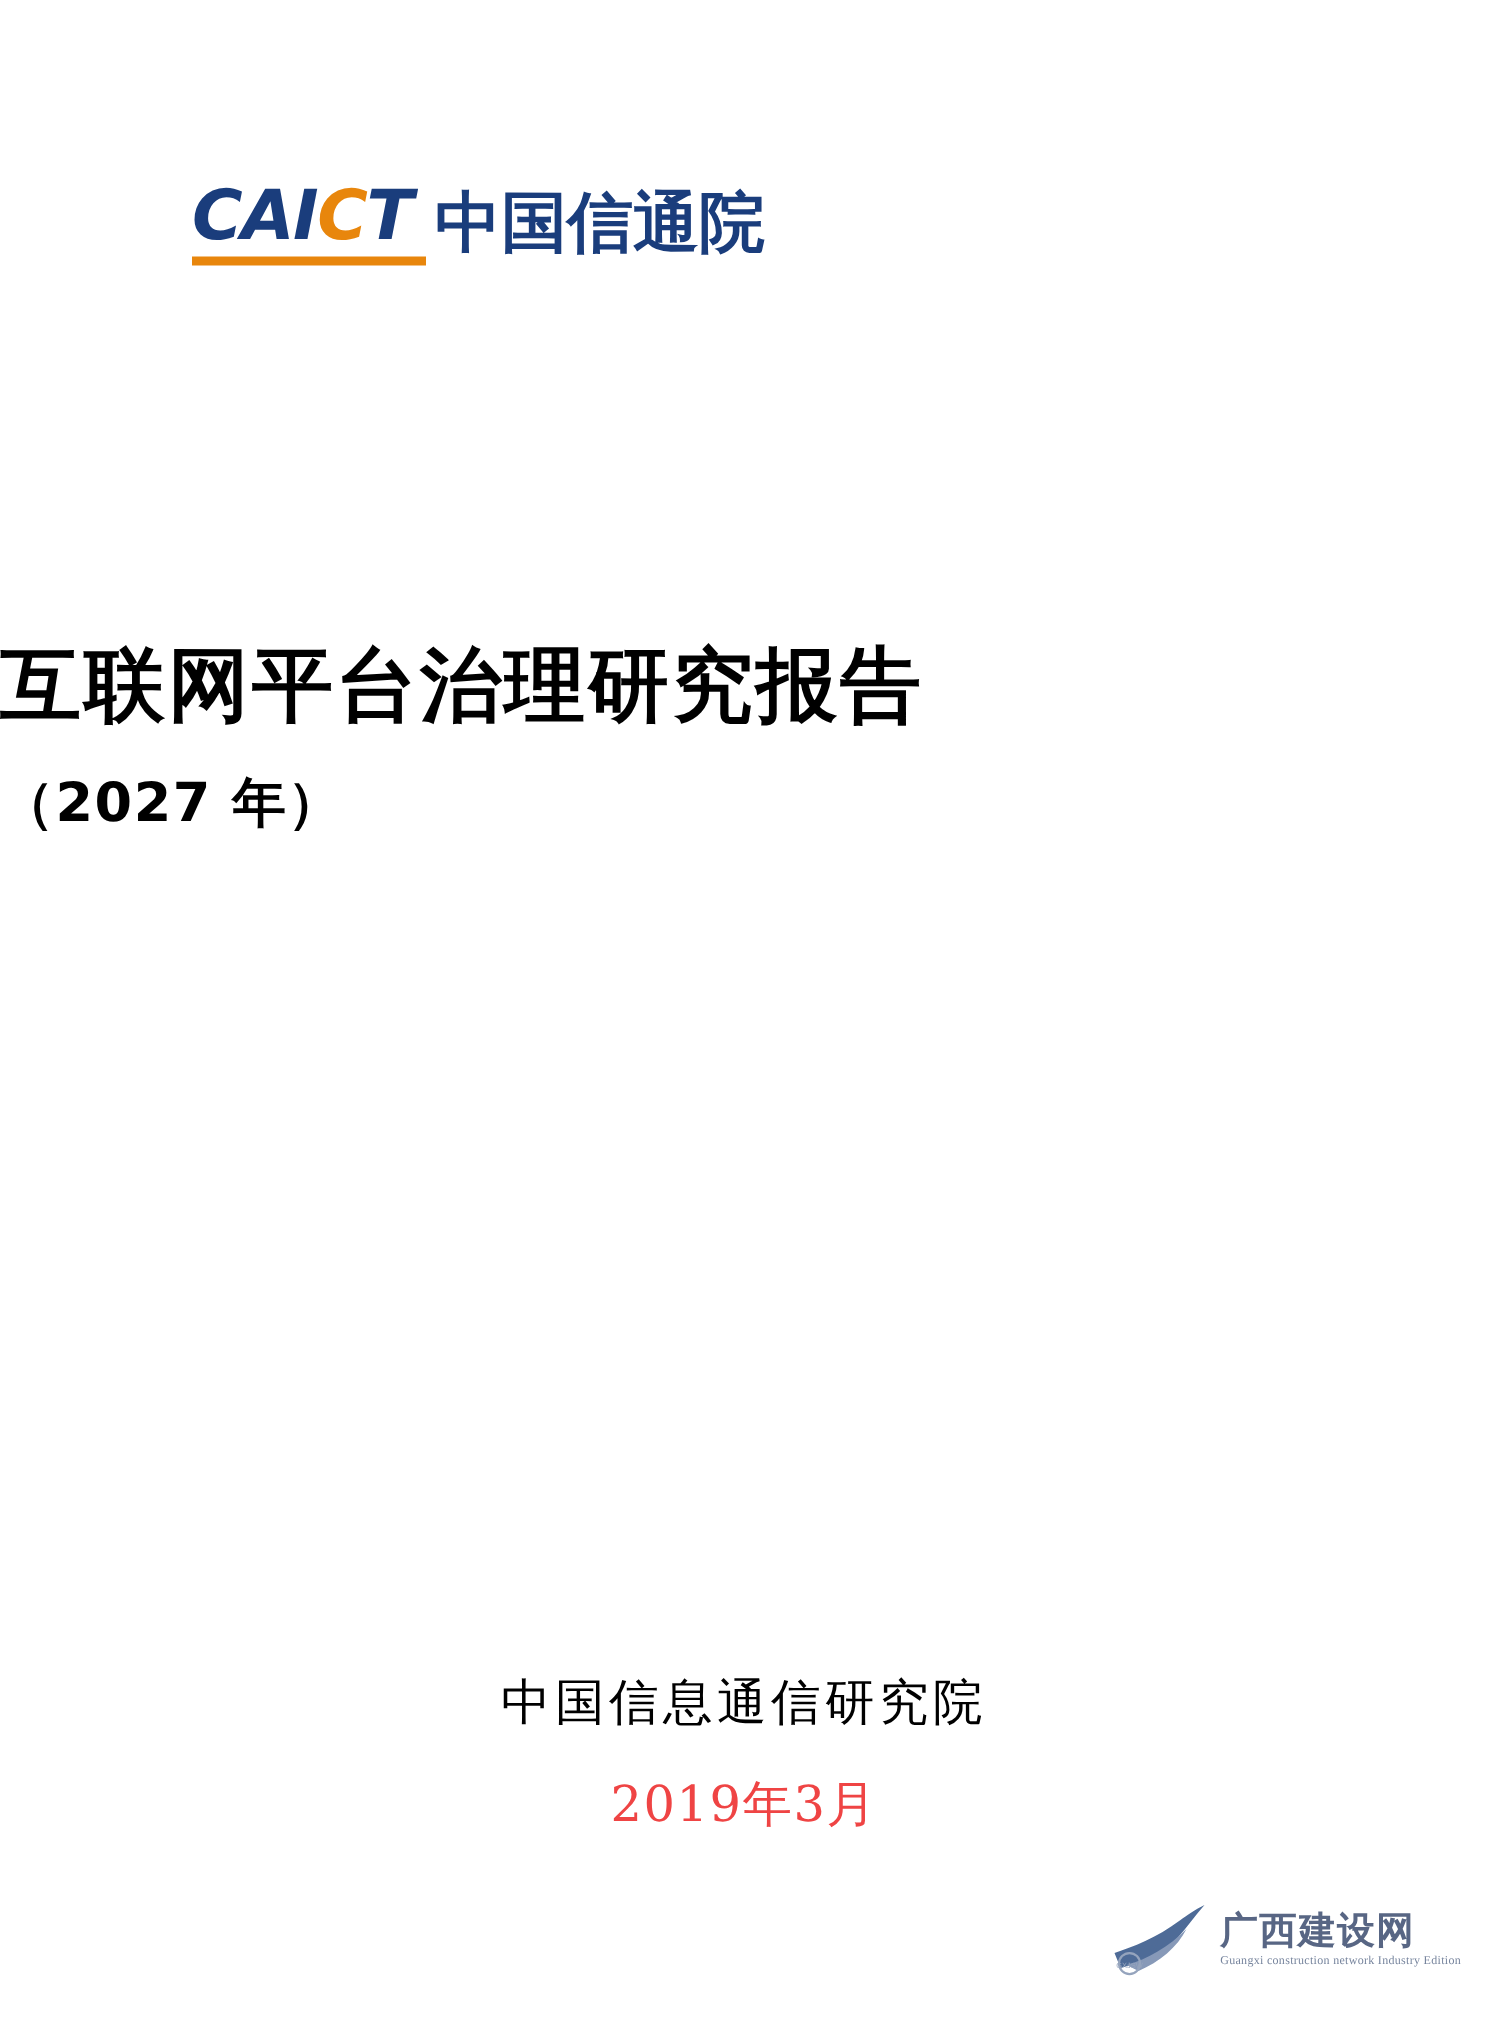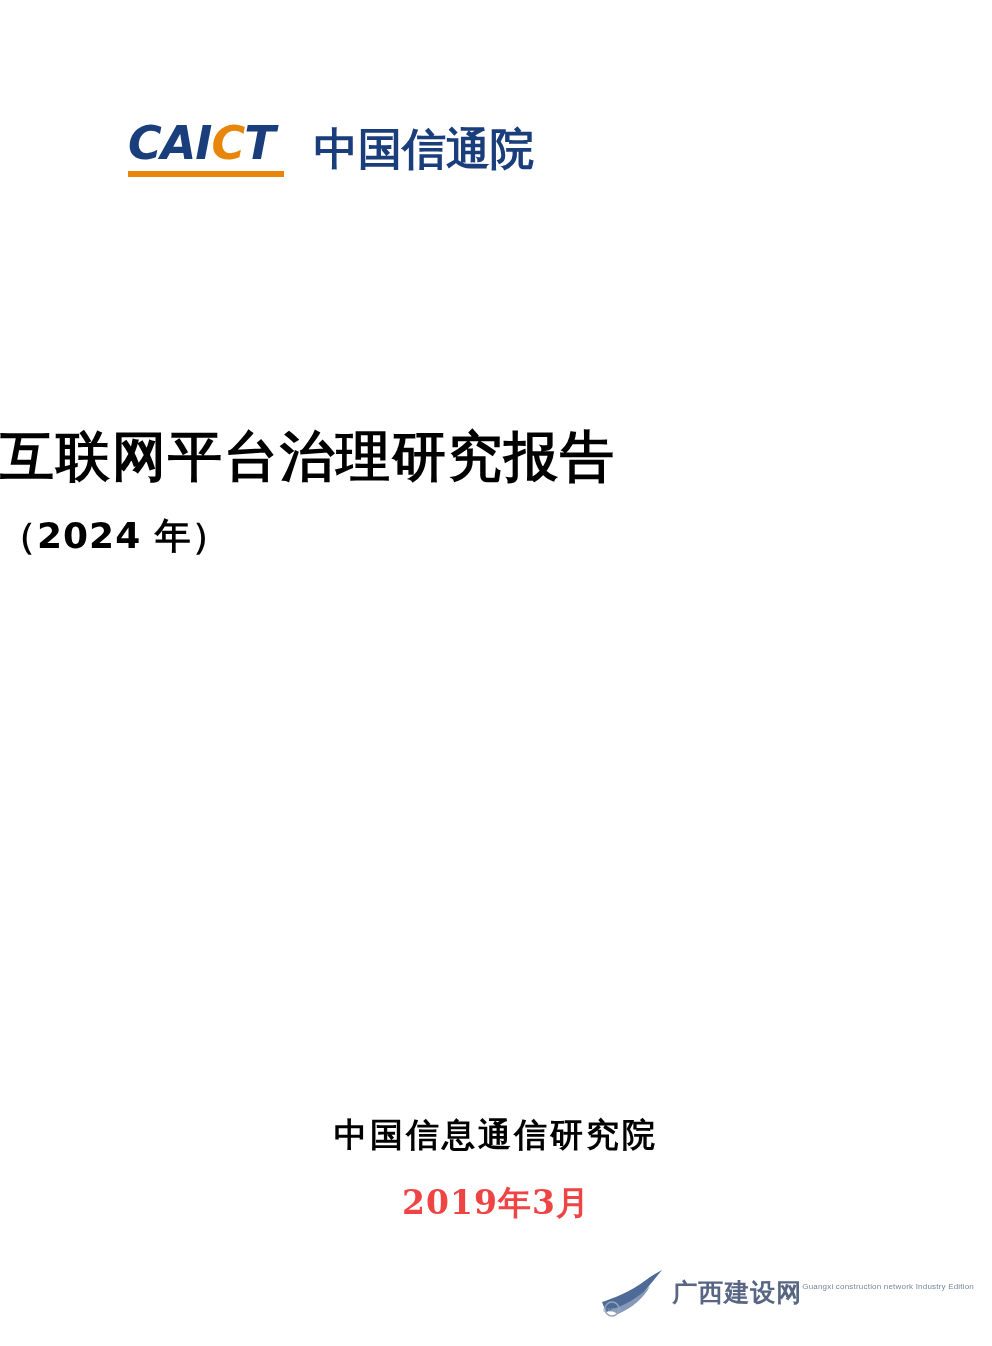--- a/index.html
+++ b/index.html
@@ -44,21 +44,21 @@
   .logo-acronym .c-ai { color: #1a3d7c; }
   .logo-acronym .c-c  { color: #e8860c; }
   .logo-acronym .c-t  { color: #1a3d7c; }
   .logo-underline {
     margin-top: 5px;
     width: 156px;
     height: 6px;
     background: #e8860c;
   }
   .logo-cn {
-    margin-left: 30px;
+    margin-left: 6px;
     font-family: "DejaVu Sans", sans-serif;
     font-weight: 700;
     font-size: 44px;
     color: #1a3d7c;
     line-height: 1;
     padding-bottom: 6px;
   }
 
   
   .title-block {
@@ -87,21 +87,20 @@
     line-height: 1.2;
   }
 
   
   .publisher-block {
     position: absolute;
     left: 0;
     right: 0;
     top: 1110px;
     text-align: center;
-    font-weight: bold;
   }
   .publisher-name {
     font-family: "DejaVu Serif", serif;
     font-size: 33px;
     letter-spacing: 3px;
     color: #000000;
     margin: 0;
     line-height: 1.5;
   }
   .publisher-date {
@@ -125,32 +124,32 @@
   .wm-star {
     position: relative;
     width: 66px;
     height: 50px;
     margin-right: 6px;
     flex: none;
   }
   .wm-star svg { display: block; }
   .wm-text {
     display: flex;
-    flex-direction: row;
+    flex-direction: column;
     line-height: 1.05;
   }
   .wm-cn {
     font-family: "DejaVu Sans", sans-serif;
     font-weight: 700;
     font-size: 25px;
     color: #4a5a7a;
     letter-spacing: 1px;
   }
   .wm-en {
-    font-family: Liberation Sans, sans-serif;
+    font-family: Liberation Serif, serif;
     font-size: 8px;
     color: #6b7a95;
     letter-spacing: 0.2px;
     margin-top: 3px;
   }
 </style>
 </head>
 <body>
 
 <div class="page">
@@ -158,21 +157,21 @@
   <div class="logo-block">
     <div class="logo-mark">
       <div class="logo-acronym"><span class="c-ai">CAI</span><span class="c-c">C</span><span class="c-t">T</span></div>
       <div class="logo-underline"></div>
     </div>
     <div class="logo-cn">中国信通院</div>
   </div>
 
   <div class="title-block">
     <h1 class="doc-title">互联网平台治理研究报告</h1>
-    <h2 class="doc-subtitle">（2024 年）</h2>
+    <h2 class="doc-subtitle">（2027 年）</h2>
   </div>
 
   <div class="publisher-block">
     <p class="publisher-name">中国信息通信研究院</p>
     <p class="publisher-date">2019年3月</p>
   </div>
 
   <div class="watermark">
     <div class="wm-star">
       <svg width="66" height="50" viewBox="0 0 66 50" xmlns="http://www.w3.org/2000/svg">

